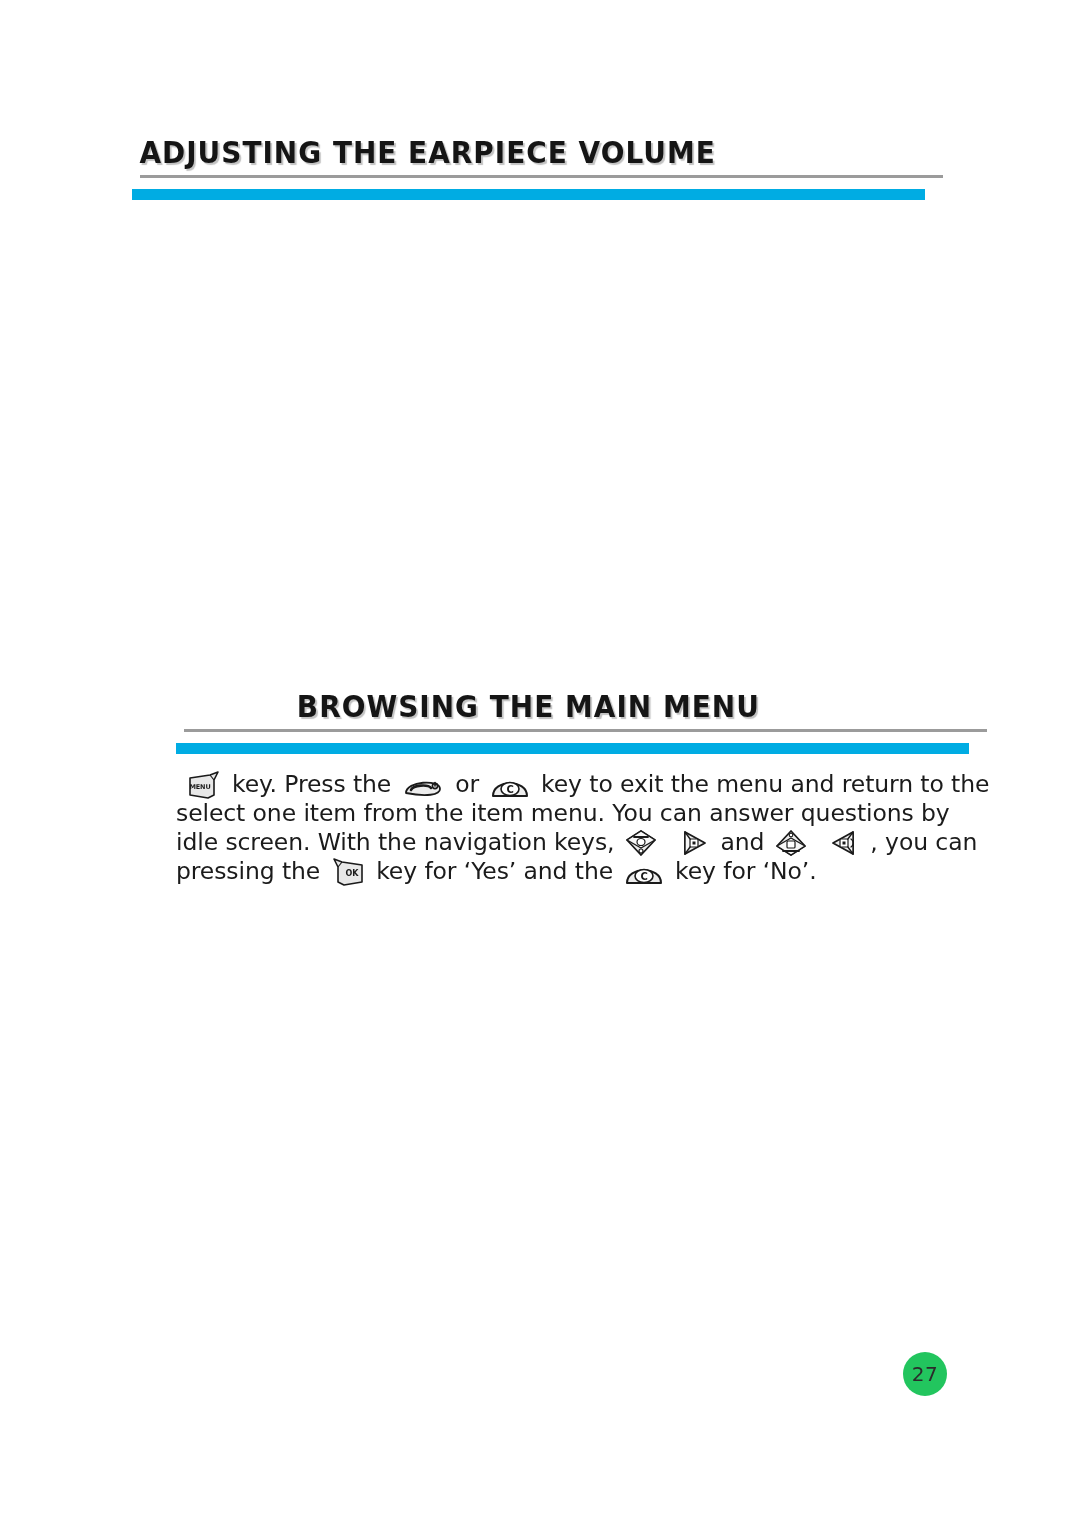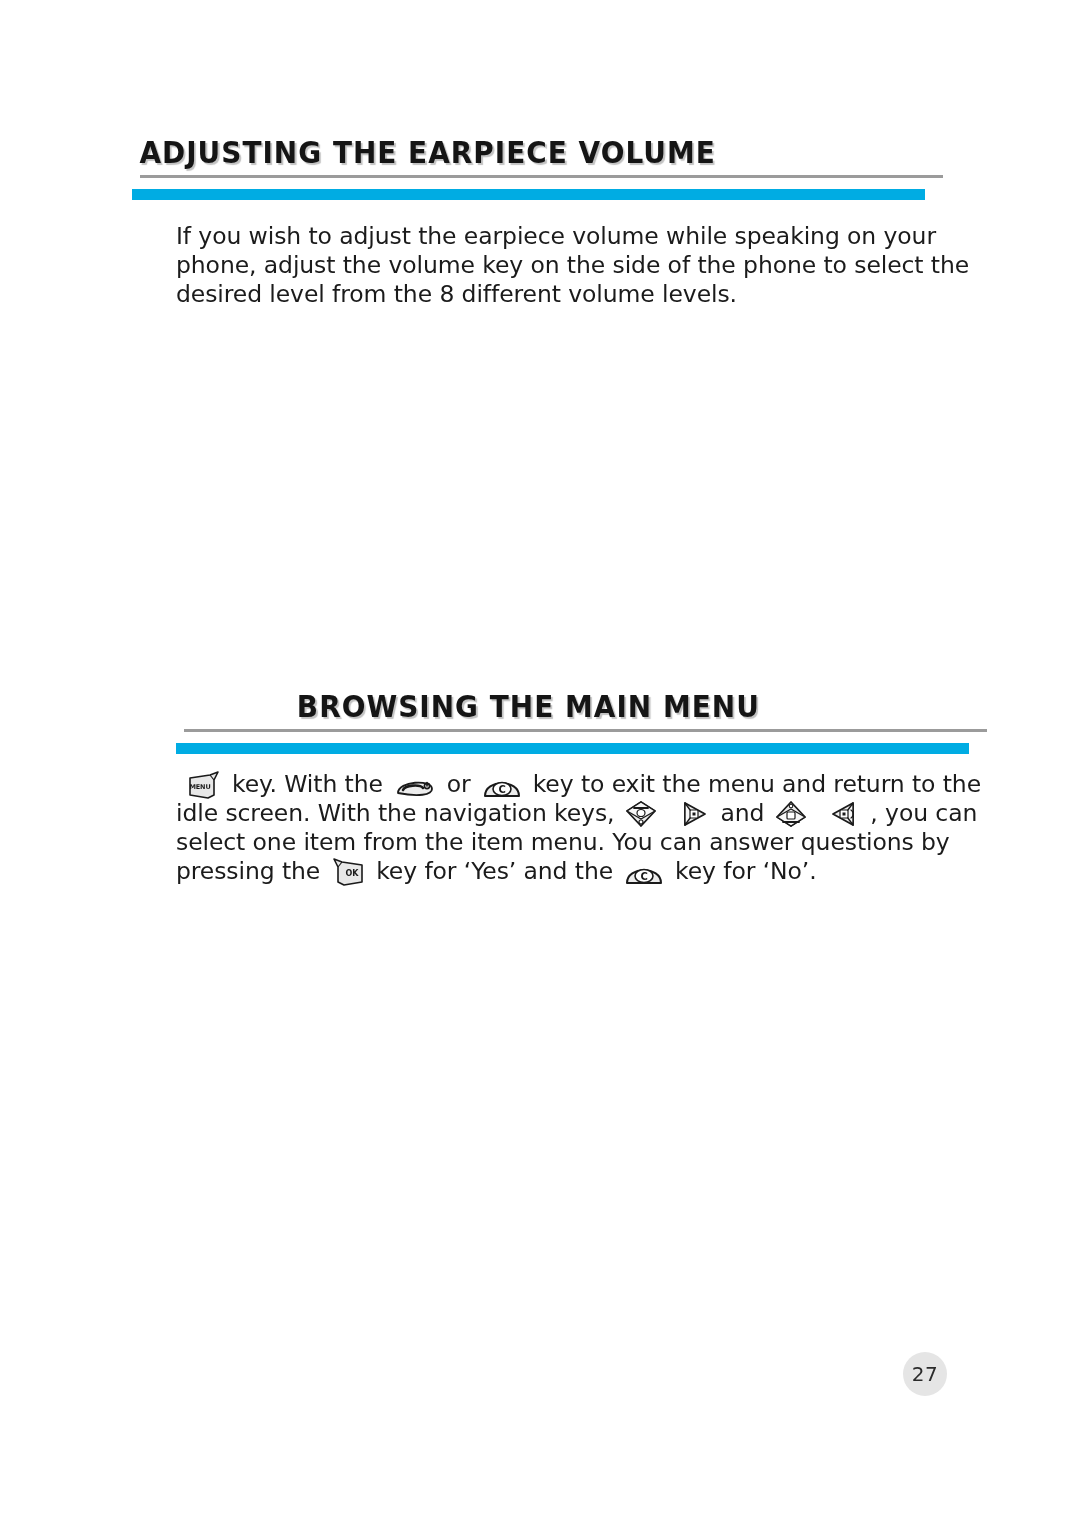--- a/index.html
+++ b/index.html
@@ -90,21 +90,21 @@
   .key svg { display: block; }
 
   
   .page-badge {
     position: absolute;
     left: 903px;
     top: 1352px;
     width: 44px;
     height: 44px;
     border-radius: 50%;
-    background: #e5e5e5;
+    background: #22c55e;
     color: #2b2b2b;
     font-family: "DejaVu Sans", sans-serif;
     font-size: 20px;
     display: flex;
     align-items: center;
     justify-content: center;
     letter-spacing: 0.5px;
     text-align: center;
   }
 </style>
@@ -114,51 +114,48 @@
 <div class="page">
 
   <div class="section" style="top:118px;">
     <div class="section-head">
       <div class="section-title">ADJUSTING THE EARPIECE VOLUME</div>
       <div class="rule-gray"></div>
       <div class="rule-blue"></div>
     </div>
   </div>
 
-  <div class="body-copy" style="top:222px;">
-    <span class="line">If you wish to adjust the earpiece volume while speaking on your</span>
-    <span class="line">phone, adjust the volume key on the side of the phone to select the</span>
-    <span class="line">desired level from the 8 different volume levels.</span>
-  </div>
 
   <div class="section" style="top:672px;padding-left:44px;">
     <div class="section-head">
       <div class="section-title">BROWSING THE MAIN MENU</div>
       <div class="rule-gray"></div>
       <div class="rule-blue"></div>
     </div>
   </div>
 
   <div class="body-copy" style="top:770px;">
 
 
     <span class="line"><span class="key"><svg width="34" height="28" viewBox="0 0 34 28">
             <path d="M3 7 L23 4 L31 1 L27 9 L27 24 L21 27 L3 24 Z" fill="#e8e8e8" stroke="#1a1a1a" stroke-width="1.6" stroke-linejoin="round"></path>
             <path d="M23 4 L27 9" fill="none" stroke="#1a1a1a" stroke-width="1.2"></path>
             <text x="13" y="18" font-family="DejaVu Sans, sans-serif" font-size="6.5" font-weight="bold" text-anchor="middle" fill="#1a1a1a">MENU</text>
-          </svg></span><span>key. With the</span><span class="key"><svg width="42" height="26" viewBox="0 0 42 26">
+          </svg></span><span>key. Press the</span><span class="key"><svg width="42" height="26" viewBox="0 0 42 26">
             <path d="M4 20 C4 8, 38 6, 38 16 C38 22, 24 24, 4 20 Z" fill="#ededed" stroke="#1a1a1a" stroke-width="1.8" stroke-linejoin="round"></path>
             <path d="M9 17 C11 12, 26 11, 29 15" fill="none" stroke="#1a1a1a" stroke-width="2.6" stroke-linecap="round"></path>
             <circle cx="33" cy="13" r="2.6" fill="none" stroke="#1a1a1a" stroke-width="1.6"></circle>
             <path d="M33 9.5 L33 13" stroke="#1a1a1a" stroke-width="1.6" stroke-linecap="round"></path>
           </svg></span><span>or</span><span class="key"><svg width="40" height="26" viewBox="0 0 40 26">
             <path d="M3 23 C3 6, 37 6, 37 23 Z" fill="#ededed" stroke="#1a1a1a" stroke-width="2" stroke-linejoin="round"></path>
             <ellipse cx="20" cy="16" rx="9" ry="6.5" fill="#ffffff" stroke="#1a1a1a" stroke-width="1.6"></ellipse>
             <text x="20" y="20" font-family="DejaVu Sans, sans-serif" font-size="10" font-weight="bold" text-anchor="middle" fill="#1a1a1a">C</text>
           </svg></span><span>key to exit the menu and return to the</span></span>
+
+    <span class="line">select one item from the item menu. You can answer questions by</span>
 
     <span class="line"><span>idle screen. With the navigation keys,</span><span class="key"><svg width="32" height="28" viewBox="0 0 32 28">
             <path d="M16 2 L30 11 L16 26 L2 11 Z" fill="#ededed" stroke="#1a1a1a" stroke-width="1.8" stroke-linejoin="round"></path>
             <path d="M16 2 L30 11 L16 19 L2 11 Z" fill="#f7f7f7" stroke="#1a1a1a" stroke-width="1.4" stroke-linejoin="round"></path>
             <path d="M9 8 L23 8" stroke="#1a1a1a" stroke-width="1.8" stroke-linecap="round"></path>
             <ellipse cx="16" cy="13" rx="4" ry="3.5" fill="#ffffff" stroke="#1a1a1a" stroke-width="1.2"></ellipse>
             <circle cx="16" cy="22" r="2" fill="#ffffff" stroke="#1a1a1a" stroke-width="1.2"></circle>
           </svg></span><span class="key"><svg width="30" height="28" viewBox="0 0 30 28">
             <path d="M6 3 L26 14 L6 25 Z" fill="#ededed" stroke="#1a1a1a" stroke-width="1.8" stroke-linejoin="round"></path>
             <path d="M6 3 L14 14 L6 25 Z" fill="#f7f7f7" stroke="#1a1a1a" stroke-width="1.4" stroke-linejoin="round"></path>
@@ -171,22 +168,20 @@
             <path d="M8 22 L24 22" stroke="#1a1a1a" stroke-width="1.8" stroke-linecap="round"></path>
             <circle cx="16" cy="6" r="1.8" fill="#ffffff" stroke="#1a1a1a" stroke-width="1.1"></circle>
           </svg></span><span class="key"><svg width="30" height="28" viewBox="0 0 30 28">
             <path d="M24 3 L4 14 L24 25 Z" fill="#ededed" stroke="#1a1a1a" stroke-width="1.8" stroke-linejoin="round"></path>
             <path d="M24 3 L16 14 L24 25 Z" fill="#f7f7f7" stroke="#1a1a1a" stroke-width="1.4" stroke-linejoin="round"></path>
             <rect x="11" y="10" width="8" height="8" rx="1" fill="#ffffff" stroke="#1a1a1a" stroke-width="1.2"></rect>
             <rect x="13.5" y="12.5" width="3" height="3" fill="#1a1a1a"></rect>
             <path d="M22 10 C25 12, 25 16, 22 18" fill="none" stroke="#1a1a1a" stroke-width="1.3" stroke-linecap="round"></path>
           </svg></span><span>, you can</span></span>
 
-    <span class="line">select one item from the item menu. You can answer questions by</span>
-
     <span class="line"><span>pressing the</span><span class="key"><svg width="34" height="28" viewBox="0 0 34 28">
             <path d="M31 7 L11 4 L3 1 L7 9 L7 24 L13 27 L31 24 Z" fill="#e8e8e8" stroke="#1a1a1a" stroke-width="1.6" stroke-linejoin="round"></path>
             <path d="M11 4 L7 9" fill="none" stroke="#1a1a1a" stroke-width="1.2"></path>
             <text x="21" y="18" font-family="DejaVu Sans, sans-serif" font-size="8" font-weight="bold" text-anchor="middle" fill="#1a1a1a">OK</text>
           </svg></span><span>key for ‘Yes’ and the</span><span class="key"><svg width="40" height="26" viewBox="0 0 40 26">
             <path d="M3 23 C3 6, 37 6, 37 23 Z" fill="#ededed" stroke="#1a1a1a" stroke-width="2" stroke-linejoin="round"></path>
             <ellipse cx="20" cy="16" rx="9" ry="6.5" fill="#ffffff" stroke="#1a1a1a" stroke-width="1.6"></ellipse>
             <text x="20" y="20" font-family="DejaVu Sans, sans-serif" font-size="10" font-weight="bold" text-anchor="middle" fill="#1a1a1a">C</text>
           </svg></span><span>key for ‘No’.</span></span>
 

